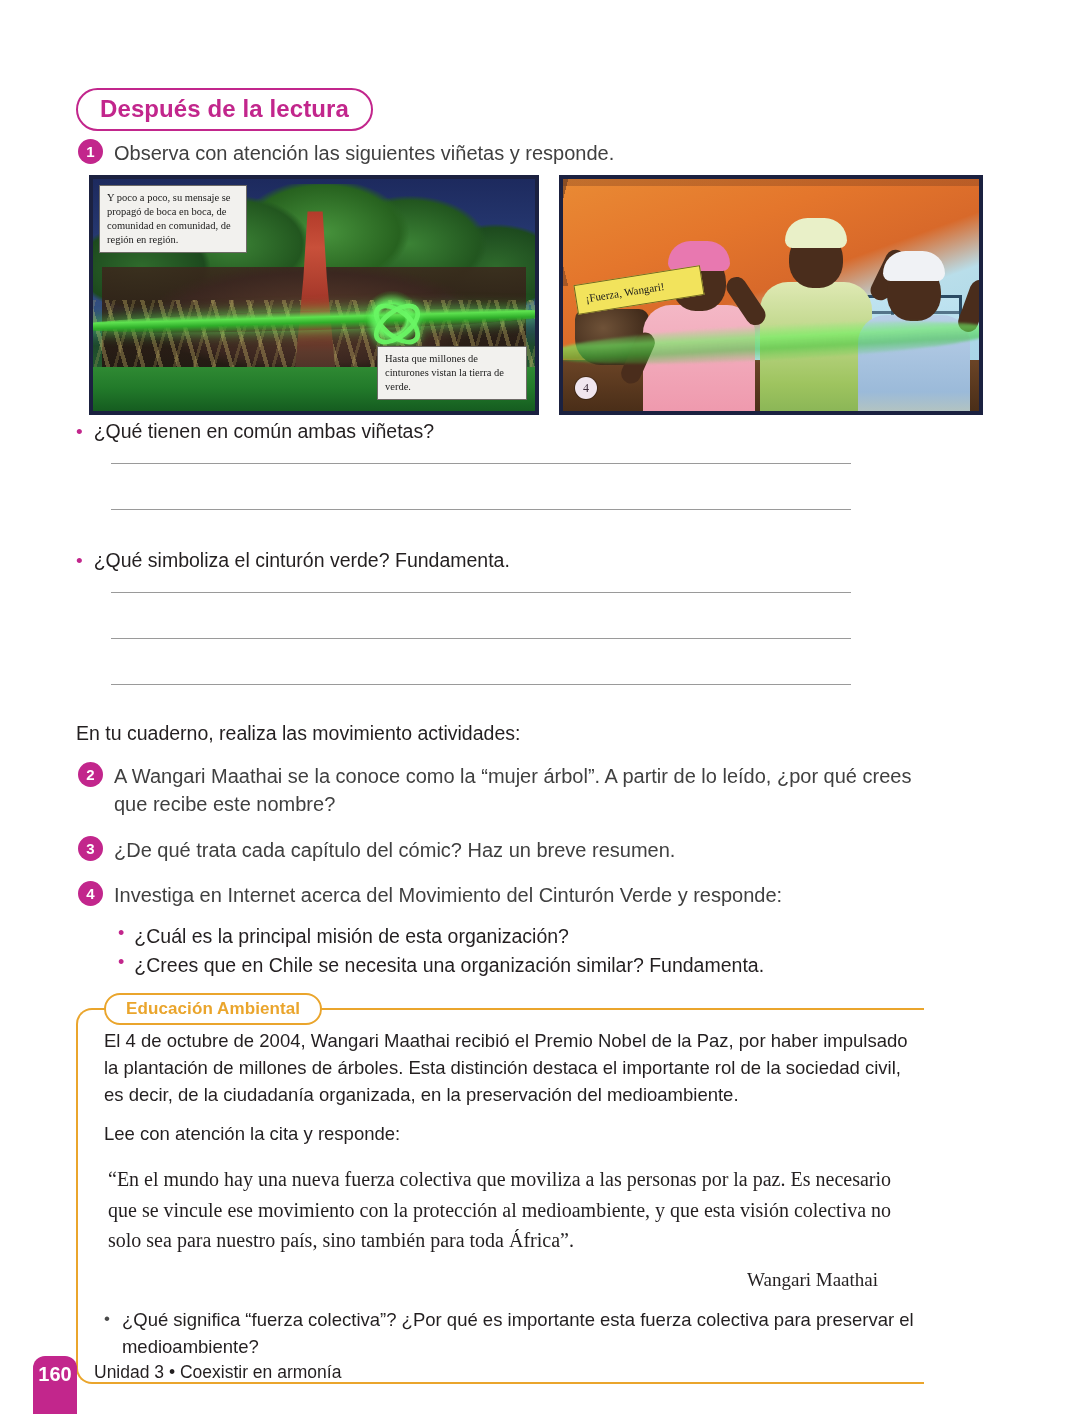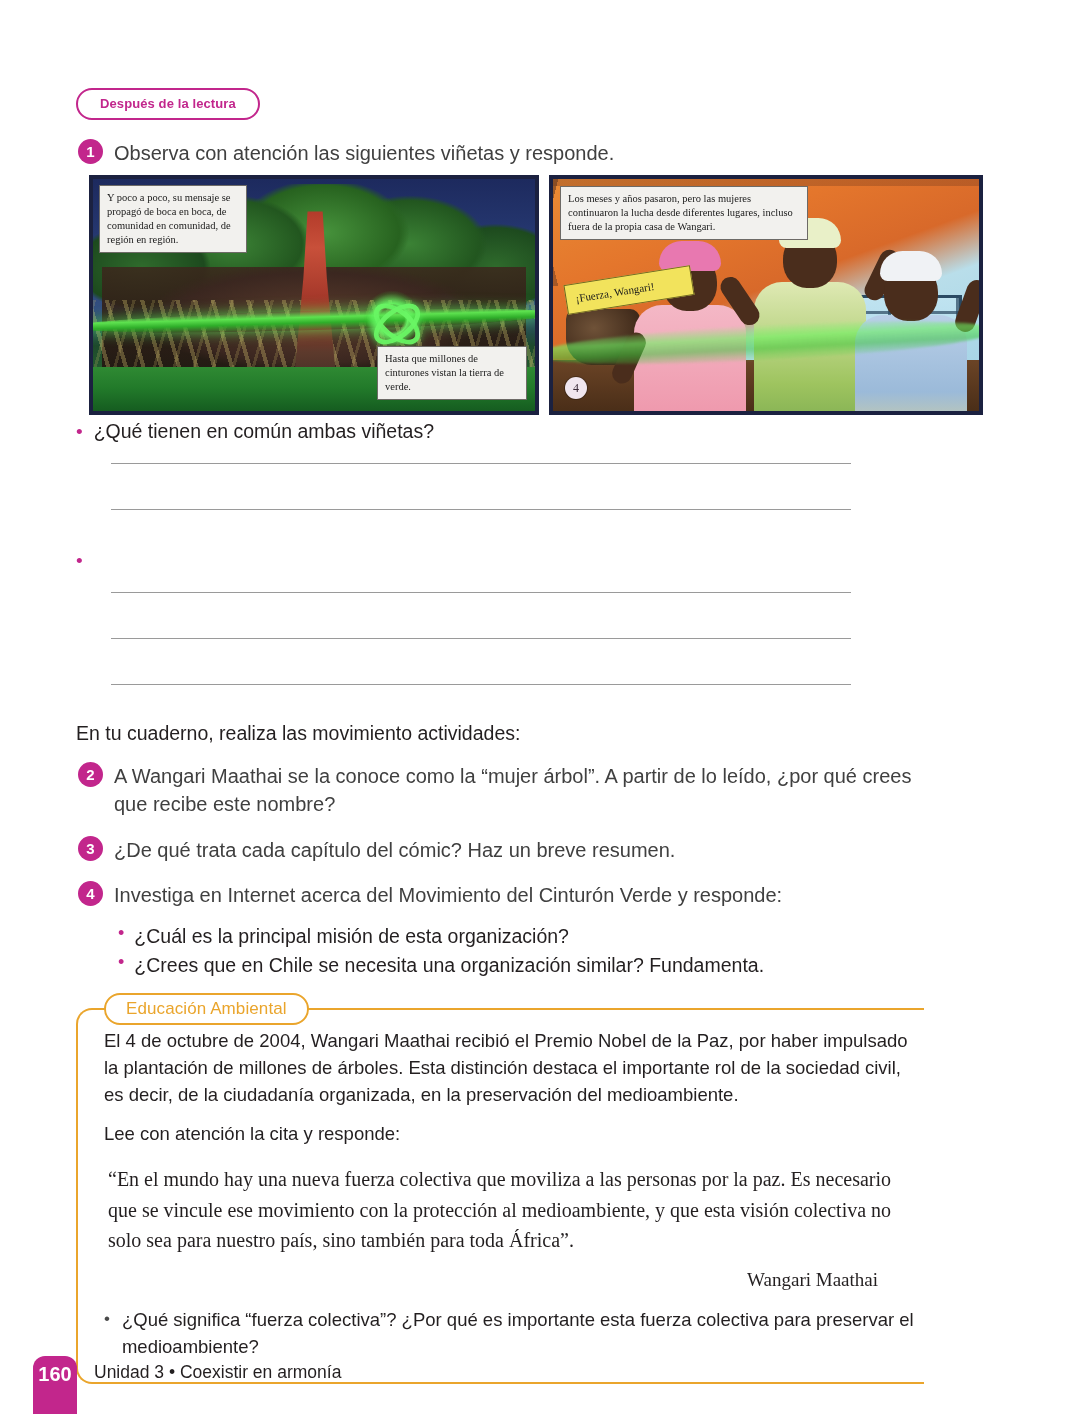--- a/index.html
+++ b/index.html
@@ -19,21 +19,21 @@
   .page { position: absolute; inset: 0; }
 
   
   .section-pill {
     position: absolute;
     left: 76px;
     top: 88px;
     border: 2.5px solid #c2268c;
     border-radius: 30px;
     padding: 7px 22px 8px 22px;
-    font-size: 13px;
+    font-size: 24px;
     font-weight: bold;
     color: #c2268c;
     letter-spacing: 0.1px;
     line-height: 1;
   }
 
   
   .num-circle {
     width: 25px;
     height: 25px;
@@ -65,21 +65,21 @@
   #instruction-1 { position: absolute; left: 78px; top: 139px; width: 900px; }
 
   
   .comic-strip {
     position: absolute;
     left: 76px;
     top: 175px;
     width: 894px;
     height: 240px;
     display: flex;
-    gap: 10px;
+    gap: 20px;
     padding-left: 13px;
   }
   .panel {
     position: relative;
     border: 4px solid #1b2140;
     box-sizing: border-box;
     overflow: hidden;
   }
   .panel-1 { width: 450px; }
   .panel-2 { flex: 1; }
@@ -347,21 +347,21 @@
   }
   .amb-tab {
     position: absolute;
     left: 26px;
     top: -17px;
     background: #ffffff;
     border: 2.5px solid #eaa52c;
     border-radius: 18px;
     padding: 5px 20px 6px 20px;
     font-size: 17px;
-    font-weight: normal;
+    font-weight: bold;
     color: #eaa52c;
     line-height: 1;
     letter-spacing: 0.1px;
   }
   .amb-para {
     font-size: 18.5px;
     line-height: 1.45;
     color: #231f20;
     margin: 0 0 13px 0;
   }
@@ -465,40 +465,40 @@
         <div class="w-arm" style="right:-12px; top:18px; transform:rotate(26deg);"></div>
       </div>
       <div class="woman w3">
         <div class="w-body"></div>
         <div class="w-head"></div>
         <div class="w-scarf"></div>
         <div class="w-arm" style="right:-10px; top:16px; transform:rotate(20deg);"></div>
       </div>
 
       <div class="p2-belt"></div>
-      <div class="caption-box p2-cap">Los meses y años pasaron, pero las mujeres continuaron la lucha desde diferentes lugares, incluso fuera de la propia casa de Wangari.</div>
       <div class="speech-yellow">¡Fuerza, Wangari!</div>
       <div class="panel-num">4</div>
     </div>
   </div>
 
   <div class="q-block" style="top:420px;">
     <div class="q-line">
       <span class="q-bullet">•</span>
       <span>¿Qué tienen en común ambas viñetas?</span>
     </div>
     <div class="answer-lines">
       <div class="answer-line"></div>
       <div class="answer-line"></div>
     </div>
   </div>
 
   <div class="q-block" style="top:549px;">
     <div class="q-line">
       <span class="q-bullet">•</span>
+      <span>¿Qué simboliza el cinturón verde? Fundamenta.</span>
     </div>
     <div class="answer-lines">
       <div class="answer-line"></div>
       <div class="answer-line"></div>
       <div class="answer-line"></div>
     </div>
   </div>
 
   <div id="cuaderno-intro">En tu cuaderno, realiza las movimiento actividades:</div>
 

